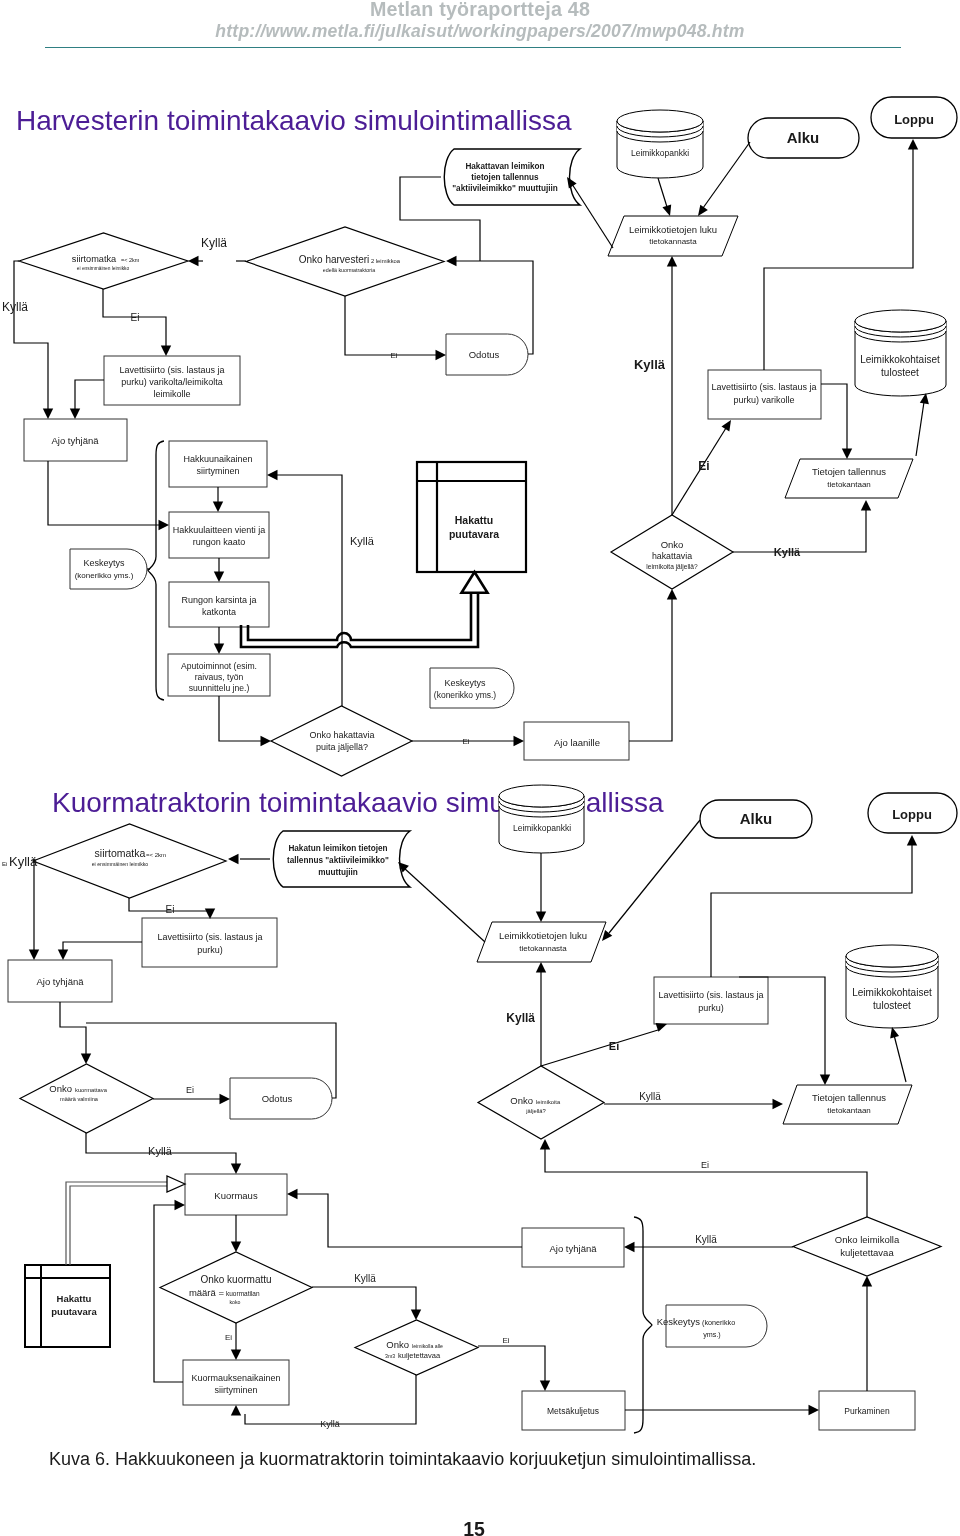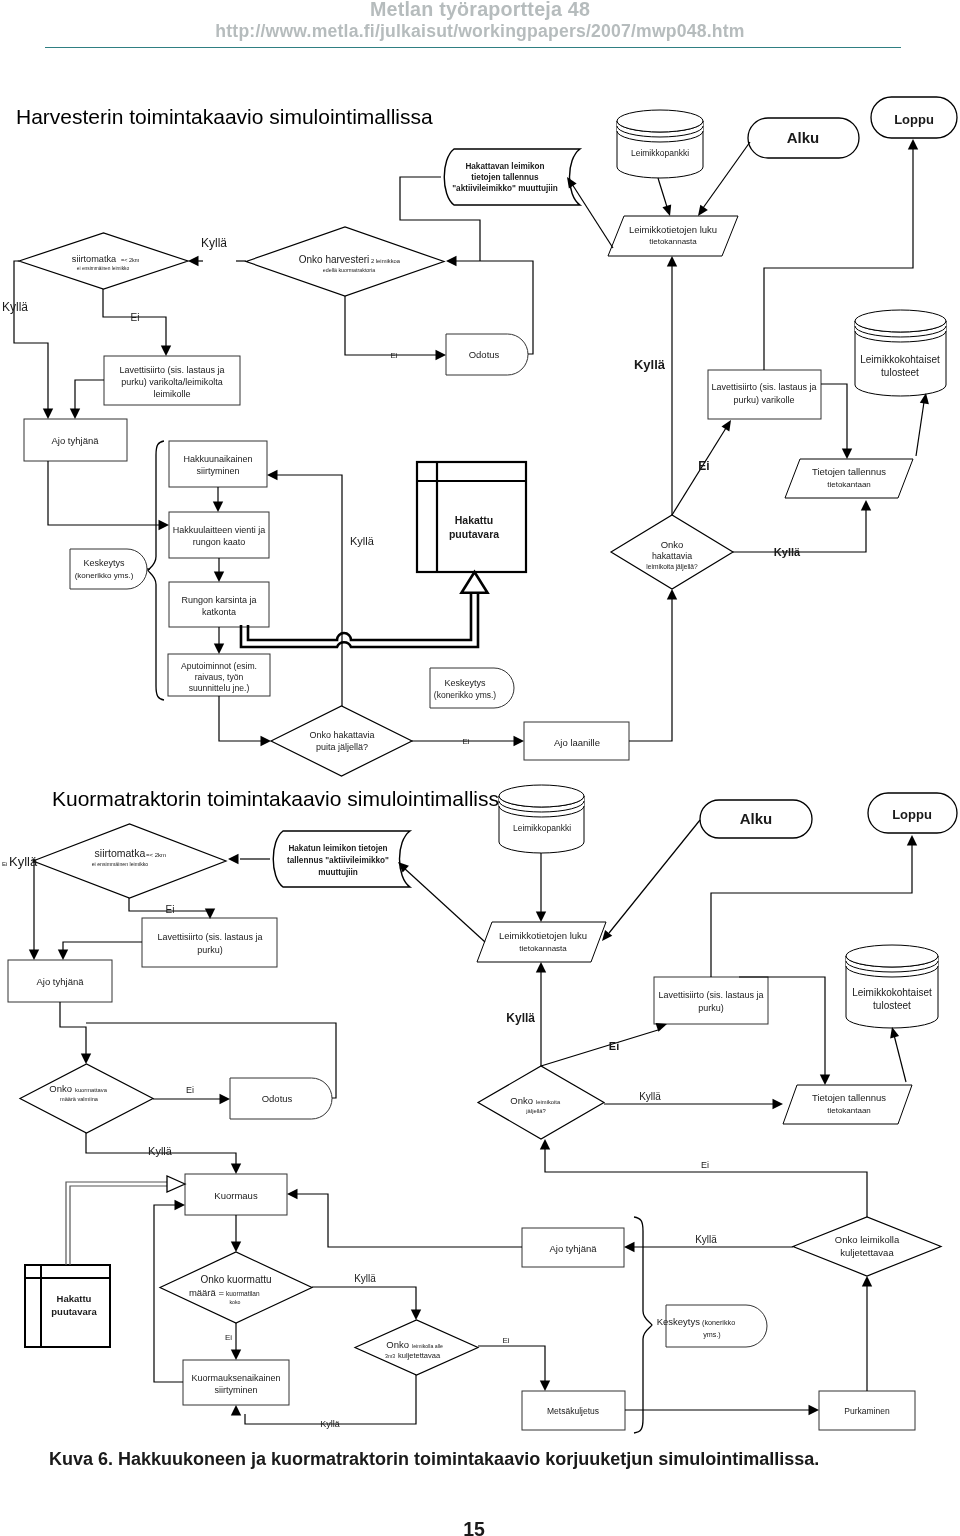--- a/index.html
+++ b/index.html
@@ -1,25 +1,25 @@
 <!DOCTYPE html>
 <html><head>
 <meta charset="utf-8">
 <style>
   html,body{margin:0;padding:0;background:#ffffff;}
   body{width:960px;height:1536px;font-family:"Liberation Sans",sans-serif;overflow:hidden;}
   .page{position:relative;width:880px;height:1536px;background:#fff;}
   .hdr{position:absolute;left:0;width:960px;text-align:center;color:#b6bcbd;font-weight:bold;letter-spacing:0.2px;}
   #hdr-line1{top:-2px;font-size:19.7px;}
-  #hdr-line2{top:21px;font-size:17.6px;}
+  #hdr-line2{top:21px;font-size:17.6px;font-style:italic;}
   .rule{position:absolute;left:45px;top:47px;width:856px;height:1px;background:#2f7f82;}
-  .title{position:absolute;font-size:21px;color:#000000;white-space:nowrap;}
+  .title{position:absolute;font-size:28px;color:#4c1d95;white-space:nowrap;}
   #title-1{left:16px;top:105px;}
   #title-2{left:20px;top:787px;margin-left:32px;}
-  .caption{position:absolute;left:49px;top:1449px;font-size:18px;color:#1a1a1a;white-space:nowrap;font-weight:bold;}
+  .caption{position:absolute;left:49px;top:1449px;font-size:18px;color:#1a1a1a;white-space:nowrap;}
   .pgnum{position:absolute;left:-6px;width:960px;text-align:center;top:1518px;font-size:19.5px;font-weight:bold;color:#1a1a1a;}
   svg.flow{position:absolute;left:0;top:0;width:960px;height:1536px;pointer-events:none;}
 </style>
 </head>
 <body>
 
 <div class="page">
   <div class="hdr" id="hdr-line1">Metlan työraportteja 48</div>
   <div class="hdr" id="hdr-line2">http://www.metla.fi/julkaisut/workingpapers/2007/mwp048.htm</div>
   <div class="rule"></div>

